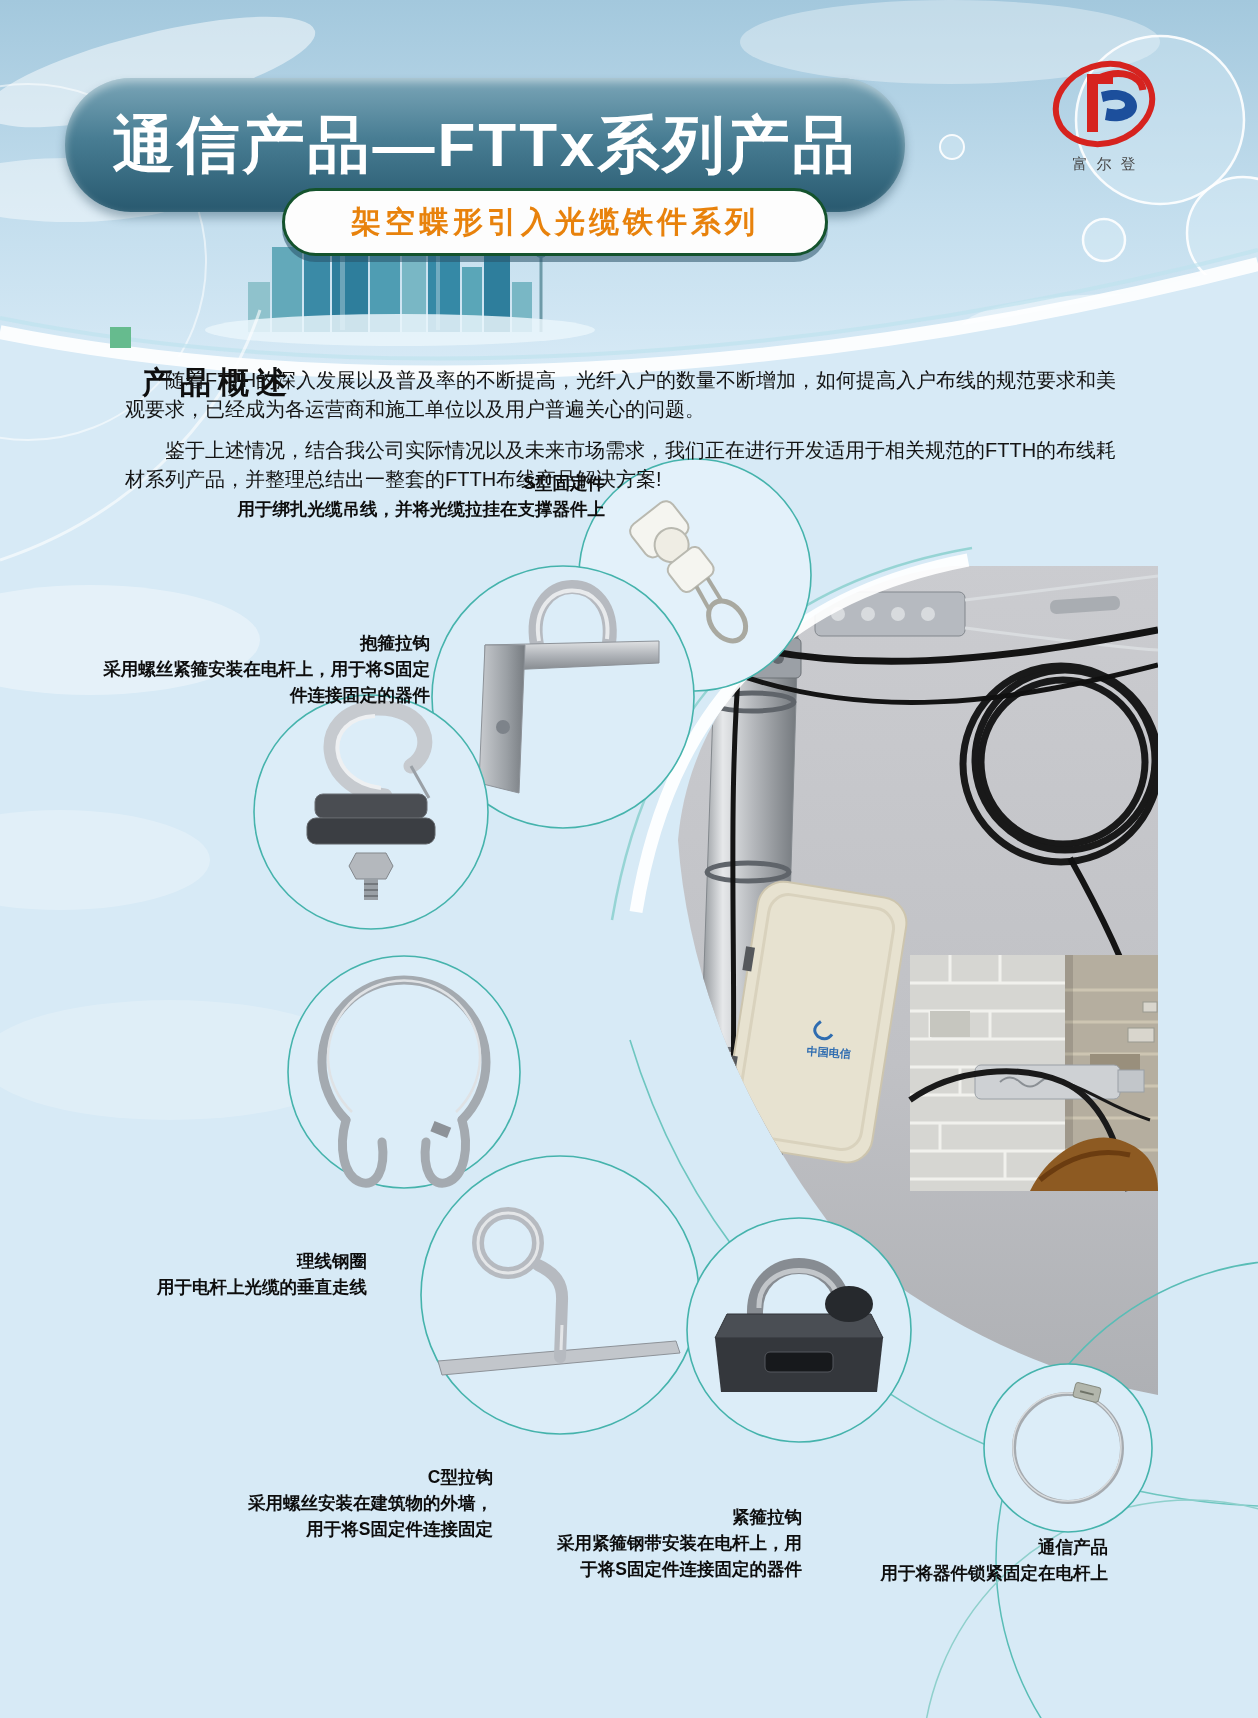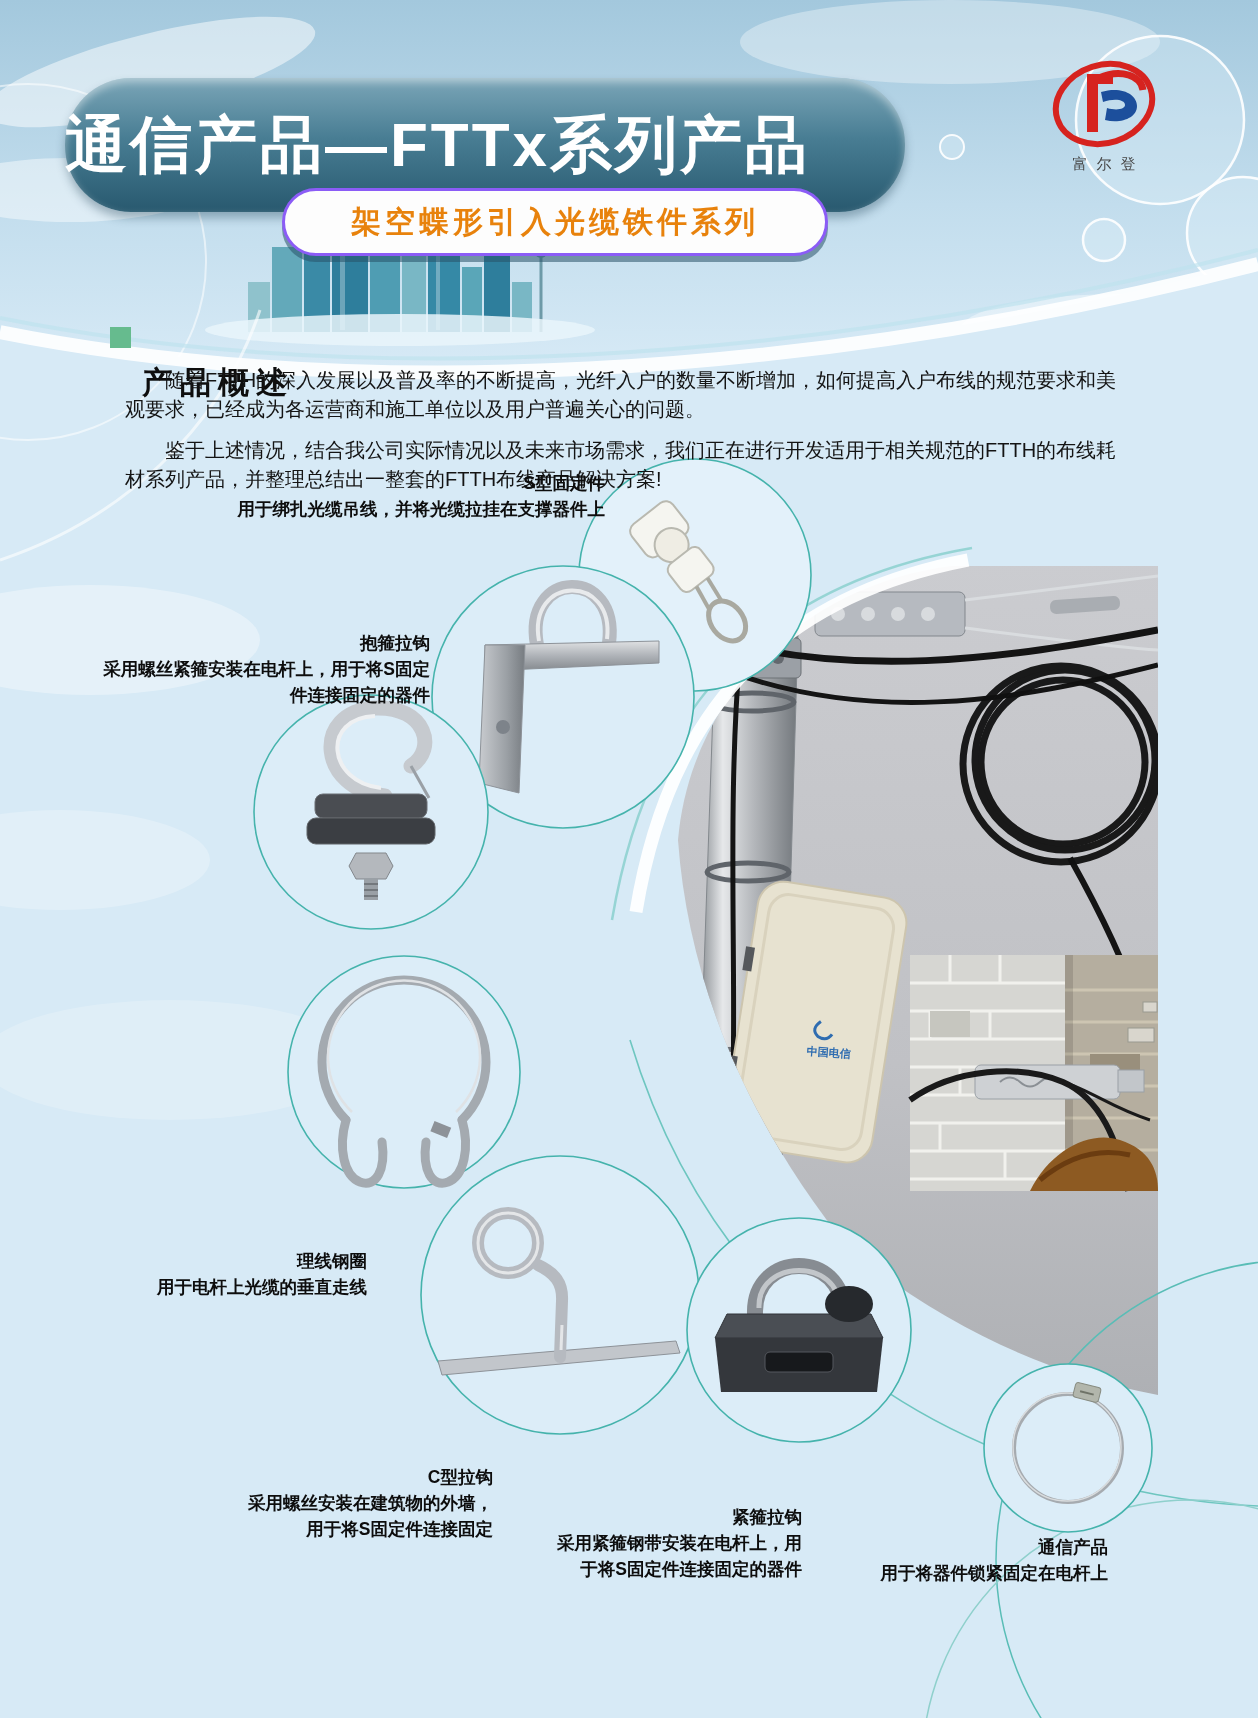--- a/index.html
+++ b/index.html
@@ -3,24 +3,24 @@
 <meta charset="utf-8">
 <style>
   html,body{margin:0;padding:0;background:#eef5fa;}
   .page{position:relative;width:1258px;height:1718px;overflow:hidden;background:#d7eaf6;
         font-family:"Liberation Sans",sans-serif;}
   svg.scene{position:absolute;left:0;top:0;z-index:1;}
   
   .banner{position:absolute;left:65px;top:78px;width:840px;height:134px;border-radius:66px;
     background:linear-gradient(180deg,#7ba6b8 0%,#487d93 45%,#28596f 100%);
     box-shadow:0 6px 10px rgba(25,60,80,.35), inset 0 4px 9px rgba(255,255,255,.45);
-    display:flex;align-items:center;justify-content:flex-start;z-index:5;}
+    display:flex;align-items:center;justify-content:center;z-index:5;}
   .banner span{font-size:62px;font-weight:bold;color:#ffffff;letter-spacing:3px;white-space:nowrap;}
   .subbanner{position:absolute;left:282px;top:188px;width:540px;height:62px;background:#fdfdfd;
-    border:3px solid #8b5cf6;border-radius:34px;box-shadow:0 6px 0 rgba(40,82,103,.55);
+    border:3px solid #14532d;border-radius:34px;box-shadow:0 6px 0 rgba(40,82,103,.55);
     display:flex;align-items:center;justify-content:center;z-index:6;}
   .subbanner span{font-family:"Liberation Serif",serif;font-weight:bold;font-size:30px;
     color:#e8820c;letter-spacing:4px;white-space:nowrap;}
   
   .logo{position:absolute;left:1045px;top:58px;width:118px;z-index:6;text-align:center;}
   .logo .brand{margin-top:1px;font-size:15px;color:#454545;letter-spacing:9px;padding-left:9px;white-space:nowrap;}
   
   .bullet{position:absolute;left:110px;top:327px;width:21px;height:21px;background:#66bb8e;z-index:4;}
   .heading{position:absolute;left:142px;top:314px;font-family:"Liberation Serif",serif;font-weight:bold;
     font-size:31px;letter-spacing:7px;color:#0e0e0e;z-index:4;white-space:nowrap;margin-top:48px;}

